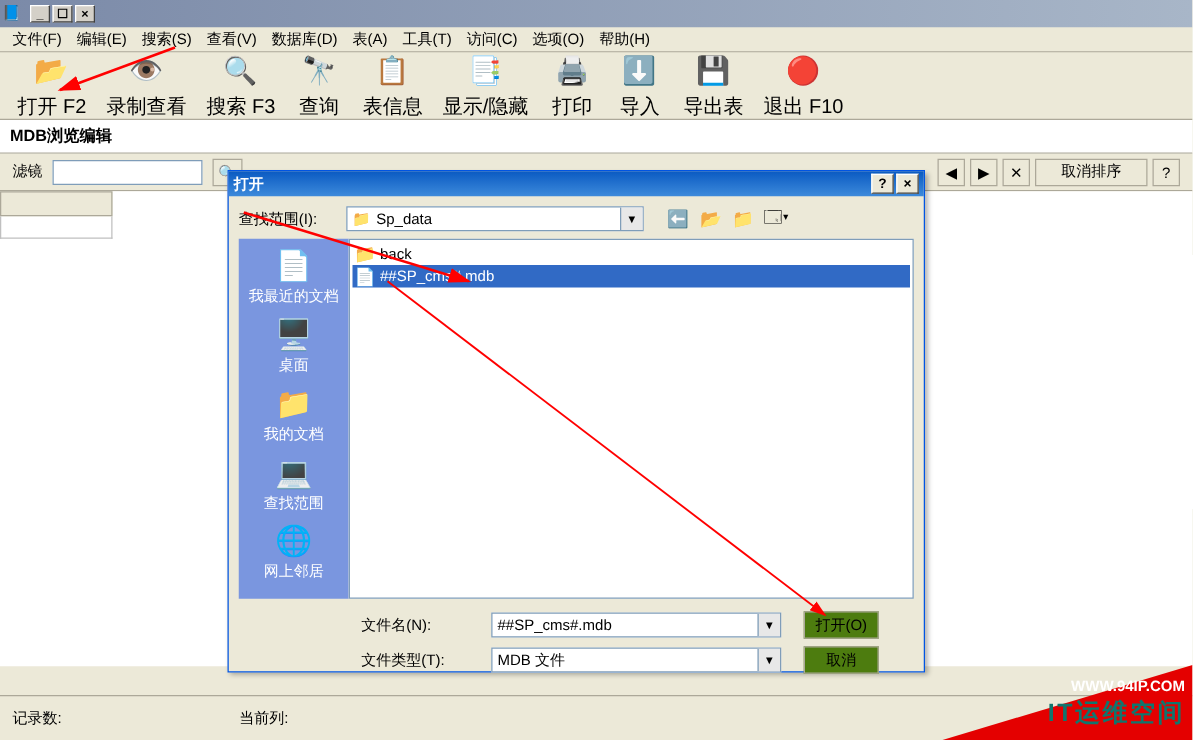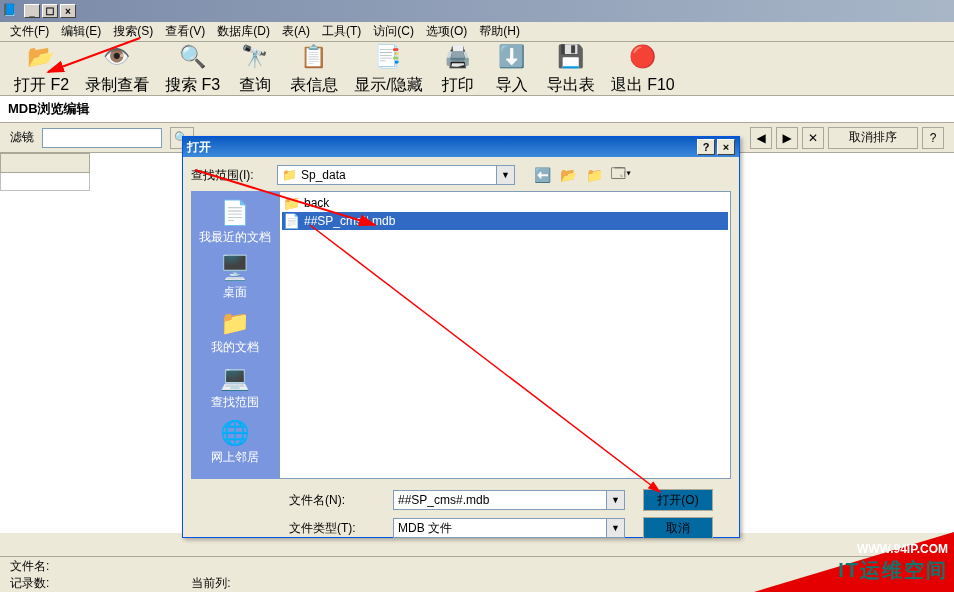--- a/index.html
+++ b/index.html
@@ -53,21 +53,21 @@
 
 .file-pane { flex: 1; background: #fff; border: 1px solid #7f9db9; height: 288px; padding: 2px; }
 .file-item { display: flex; align-items: center; gap: 4px; padding: 1px 2px; font-size: 12px; }
 .file-item .fico { width: 16px; height: 16px; display: flex; align-items: center; justify-content: center; font-size: 14px; }
 .file-item.selected { background: #316ac5; color: #fff; }
 
 .dialog-bottom { margin-top: 10px; }
 .bottom-row { display: flex; align-items: center; gap: 18px; margin-top: 6px; }
 .bottom-row label { width: 86px; margin-left: 98px; }
 .bottom-row .combo { flex: 0 0 232px; }
-.dlg-button { width: 70px; height: 22px; border: 1px solid #aca899; background: #0369a1; display: flex; align-items: center; justify-content: center; cursor: default; }
+.dlg-button { width: 60px; height: 22px; border: 1px solid #aca899; background: #4d7c0f; display: flex; align-items: center; justify-content: center; cursor: default; }
 
 .statusbar { position: absolute; left: 0; bottom: 0; width: 100%; height: 36px; background: #ece9d8; border-top: 1px solid #aca899; padding: 2px 10px; font-size: 12px; display: flex; flex-direction: column; justify-content: center; }
 .statusbar .row { display: flex; gap: 40px; }
 
 .arrows { position: absolute; left: 0; top: 0; width: 954px; height: 592px; pointer-events: none; }
 
 .watermark { position: absolute; right: 0; bottom: 0; width: 200px; height: 60px; }
 .wm-tri { position: absolute; right: 0; bottom: 0; width: 0; height: 0; border-left: 200px solid transparent; border-bottom: 60px solid #e40000; }
 .wm-url { position: absolute; right: 6px; bottom: 36px; color: #fff; font-size: 12px; font-family: Arial, sans-serif; font-weight: bold; }
 .wm-txt { position: absolute; right: 6px; bottom: 8px; color: #0f766e; font-size: 20px; font-weight: bold; letter-spacing: 2px; margin-left: 36px; }
@@ -241,23 +241,20 @@
         <div class="dlg-button">
             <span>取消</span>
           </div>
       </div>
     </div>
   </div>
 </div>
 
 <div class="statusbar">
   <div class="row">
-    <span>文件名:</span>
-  </div>
-  <div class="row">
     <span>记录数:</span>
     <span style="margin-left:102px">当前列:</span>
   </div>
 </div>
 
 <svg class="arrows">
   <defs>
     <marker id="ah" markerWidth="10" markerHeight="10" refX="8" refY="3" orient="auto">
       <path d="M0,0 L0,6 L9,3 z" fill="#ff0000"></path>
     </marker>

